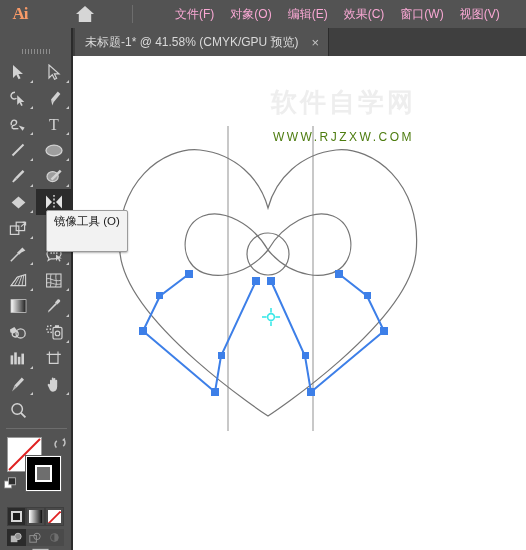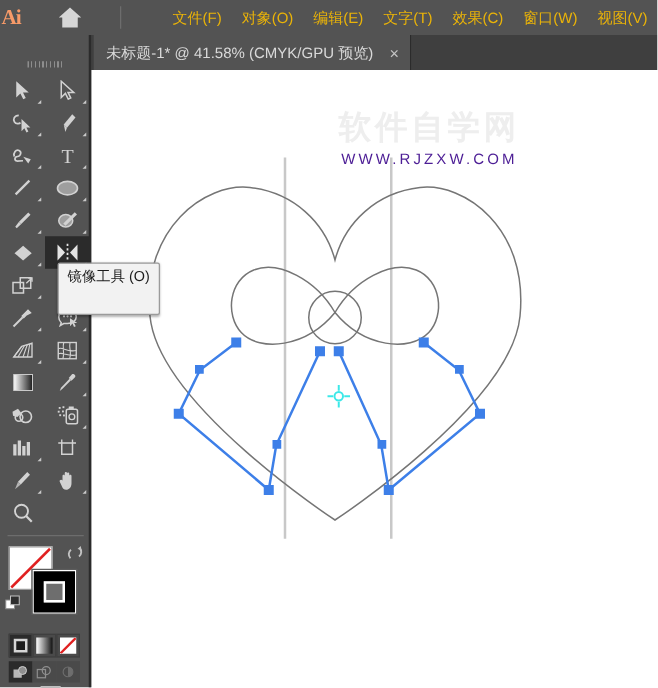--- a/index.html
+++ b/index.html
@@ -20,21 +20,21 @@
     width:40px; height:28px; display:flex; align-items:center; justify-content:center;
     color:#f79a68; font-size:17px; font-weight:bold; letter-spacing:-1px;
     font-family:"Liberation Serif","DejaVu Serif",serif;
   }
   .home-btn {
     width:34px; height:28px; display:flex; align-items:center; justify-content:center;
   }
   .menu-sep { width:1px; height:18px; background:#6d6d6d; margin:0 6px 0 2px; }
   .menu-items { display:flex; align-items:center; height:28px; }
   .menu-item {
-    color:#eab308; font-size:12px; padding:0 8px; height:28px;
+    color:#f9a8d4; font-size:12px; padding:0 8px; height:28px;
     display:flex; align-items:center; white-space:nowrap; cursor:default;
   }
 
   
   .tabbar {
     position:absolute; left:0; top:28px; width:526px; height:28px;
     background:#3f3f3f;
   }
   .doc-tab {
     position:absolute; left:75px; top:0; height:28px;
@@ -135,22 +135,22 @@
   .watermark {
     position:absolute; left:196px; top:33px;
     text-align:center; pointer-events:none; user-select:none;
   }
   .wm-cn {
     font-size:26px; font-weight:bold; color:#eeeeee;
     letter-spacing:3px; line-height:1;
     font-family:"DejaVu Sans","Liberation Sans",sans-serif;
   }
   .wm-en {
-    font-size:12px; color:#4c1d95; letter-spacing:2.5px;
-    margin-top:6px; line-height:1;
+    font-size:12px; color:#4d7c0f; letter-spacing:2.5px;
+    margin-top:16px; line-height:1;
   }
 
   
   .tooltip {
     position:absolute; left:46px; top:210px; z-index:60;
     background:#f2f2f2; border:1px solid #9b9b9b; border-radius:2px;
     padding:3px 7px 22px 7px; font-size:11.5px; color:#1b1b1b;
     white-space:nowrap; box-shadow:0 1px 2px rgba(0,0,0,.30);
   }
 </style>
@@ -164,21 +164,20 @@
     <div class="home-btn">
       <svg width="20" height="18" viewBox="0 0 20 18">
         <path d="M10 1 L19 9 L16.2 9 L16.2 17 L3.8 17 L3.8 9 L1 9 Z" fill="#d6d6d6"></path>
       </svg>
     </div>
     <div class="menu-sep"></div>
     <div class="menu-items">
       <div class="menu-item">文件(F)</div>
       <div class="menu-item">对象(O)</div>
       <div class="menu-item">编辑(E)</div>
-      <div class="menu-item">文字(T)</div>
       <div class="menu-item">效果(C)</div>
       <div class="menu-item">窗口(W)</div>
       <div class="menu-item">视图(V)</div>
     </div>
   </div>
 
   <div class="tabbar">
     <div class="collapse-arrows">«</div>
     <div class="doc-tab">
       <span class="doc-tab-label">未标题-1* @ 41.58% (CMYK/GPU 预览)</span>

